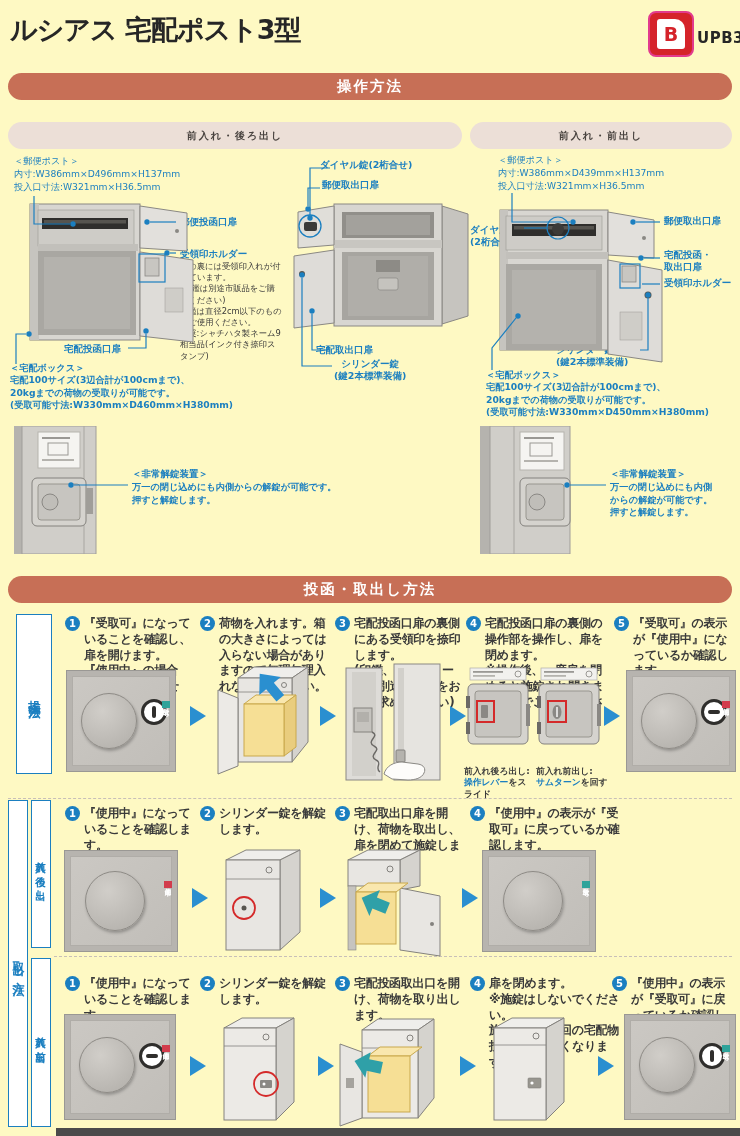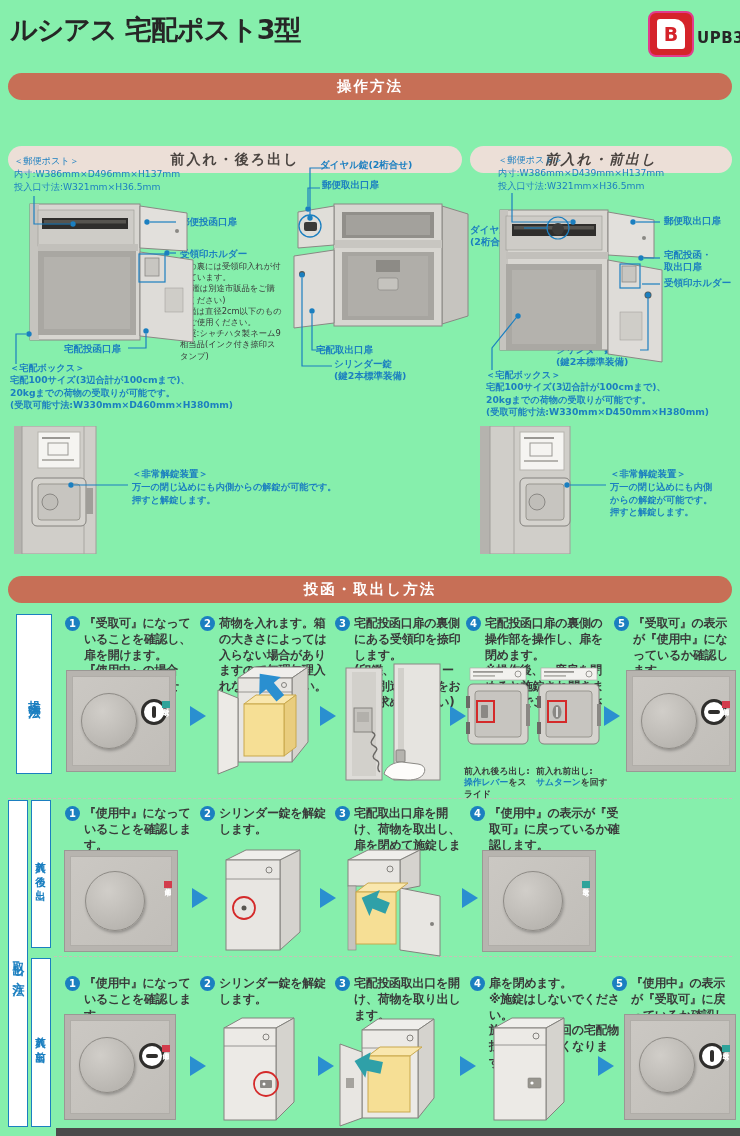--- a/index.html
+++ b/index.html
@@ -1,23 +1,23 @@
 <!DOCTYPE html>
 <html><head>
 <meta charset="utf-8">
 <style>
   html,body{margin:0;padding:0;background:#fff;}
-  .page{position:relative;width:740px;height:1136px;background:#86efac;overflow:hidden;
+  .page{position:relative;width:740px;height:1136px;background:#fef9c3;overflow:hidden;
         font-family:"DejaVu Sans","Liberation Sans",sans-serif;color:#333;}
   .abs{position:absolute;}
   .title{font-size:27px;font-weight:700;color:#262626;letter-spacing:-1px;}
   .banner{background:#c76f56;border-radius:14px;color:#fff;font-size:14.5px;font-weight:700;
           display:flex;align-items:center;justify-content:center;letter-spacing:2px;}
-  .pill{background:#ecdfd7;border-radius:14px;color:#4a4440;font-size:14px;font-weight:700;
-        display:flex;align-items:center;justify-content:center;letter-spacing:2px;margin-top:24px;}
+  .pill{background:#ecdfd7;border-radius:14px;color:#4a4440;font-size:10px;font-weight:700;
+        display:flex;align-items:center;justify-content:center;letter-spacing:2px;}
   .lbl{font-size:9.5px;font-weight:700;color:#1b7fc0;line-height:1.3;white-space:pre-line;}
   .spec{font-size:9.2px;font-weight:400;color:#1b7fc0;line-height:1.42;white-space:pre-line;}
   .noteblue{font-size:9.2px;font-weight:700;color:#1b7fc0;line-height:1.38;white-space:pre-line;}
   .notedark{font-size:8.3px;font-weight:400;color:#3a3a3a;line-height:1.35;white-space:pre-line;}
   .logo-box{width:42px;height:42px;background:#d5232a;border:2px solid #e23b8e;border-radius:8px;
             display:flex;align-items:center;justify-content:center;}
   .logo-inner{width:28px;height:30px;background:#fff;border-radius:3px 10px 3px 3px;
               display:flex;align-items:center;justify-content:center;
               font-size:19px;font-weight:700;color:#d5232a;}
   .prod-label{font-size:7.5px;font-weight:400;color:#262626;padding-left:48px;}
@@ -58,42 +58,42 @@
   <div class="abs title" style="left:10px;top:12px;">ルシアス 宅配ポスト3型</div>
   <div class="abs logo-box" style="left:648px;top:11px;">
     <div class="logo-inner">B</div>
   </div>
   <div class="abs prod-label" style="left:698px;top:19px;">商品記号</div>
   <div class="abs prod-code" style="left:697px;top:29px;">UPB3</div>
 
   <div class="abs banner" style="left:8px;top:73px;width:724px;height:27px;">操作方法</div>
 
   <div class="abs pill" style="left:8px;top:122px;width:454px;height:27px;">前入れ・後ろ出し</div>
-  <div class="abs pill" style="left:470px;top:122px;width:262px;height:27px;font-style:italic;">前入れ・前出し</div>
+  <div class="abs pill" style="left:470px;top:122px;width:262px;height:27px;">前入れ・前出し</div>
 
   <div class="abs spec" style="left:14px;top:154px;">＜郵便ポスト＞</div>
   <div class="abs spec" style="left:14px;top:167px;">内寸:W386mm×D496mm×H137mm
 投入口寸法:W321mm×H36.5mm</div>
 
   <div class="abs lbl" style="left:180px;top:216px;">郵便投函口扉</div>
   <div class="abs lbl" style="left:180px;top:248px;">受領印ホルダー</div>
   <div class="abs notedark" style="left:180px;top:261px;width:102px;">扉の裏には受領印入れが付いています。
 (印鑑は別途市販品をご購入ください)
 印鑑は直径2cm以下のものをご使用ください。
 推奨:シャチハタ製ネーム9相当品(インク付き捺印スタンプ)</div>
   <div class="abs lbl" style="left:64px;top:343px;">宅配投函口扉</div>
   <div class="abs noteblue" style="left:10px;top:362px;">＜宅配ボックス＞</div>
   <div class="abs noteblue" style="left:10px;top:374px;width:258px;">宅配100サイズ(3辺合計が100cmまで)、
 20kgまでの荷物の受取りが可能です。
 (受取可能寸法:W330mm×D460mm×H380mm)</div>
 
   <div class="abs lbl" style="left:320px;top:159px;">ダイヤル錠(2桁合せ)</div>
   <div class="abs lbl" style="left:322px;top:179px;">郵便取出口扉</div>
   <div class="abs lbl" style="left:316px;top:344px;">宅配取出口扉</div>
-  <div class="abs lbl" style="left:334px;top:358px;">シリンダー錠
+  <div class="abs lbl" style="left:334px;top:358px;text-align:center;">シリンダー錠
 (鍵2本標準装備)</div>
 
   <div class="abs spec" style="left:498px;top:153px;">＜郵便ポスト＞</div>
   <div class="abs spec" style="left:498px;top:166px;">内寸:W386mm×D439mm×H137mm
 投入口寸法:W321mm×H36.5mm</div>
   <div class="abs lbl" style="left:664px;top:215px;">郵便取出口扉</div>
   <div class="abs lbl" style="left:470px;top:224px;width:54px;">ダイヤル錠
 (2桁合せ)</div>
   <div class="abs lbl" style="left:664px;top:249px;">宅配投函・
 取出口扉</div>

